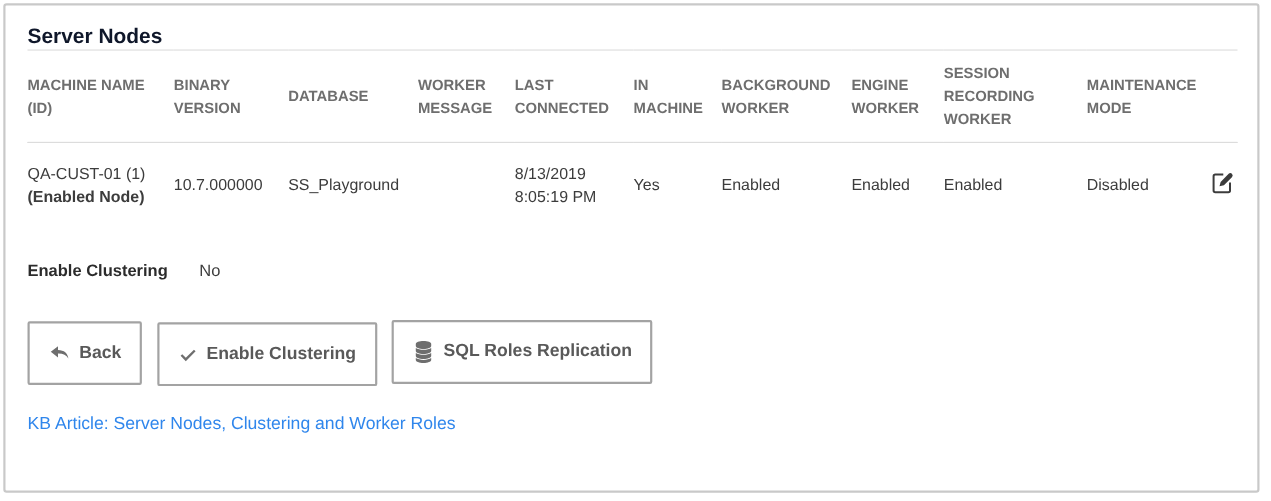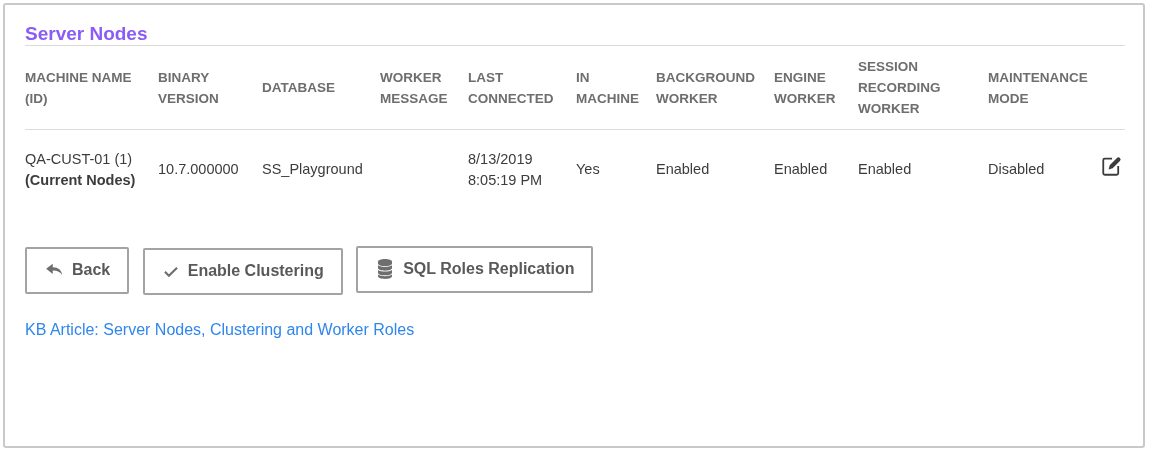--- a/index.html
+++ b/index.html
@@ -16,21 +16,21 @@
     border: 2px solid #c9c9c9;
     border-radius: 3px;
     background: #ffffff;
     padding: 0 18px 0 20px;
     overflow: hidden;
   }
   .page-title {
     margin: 17px 0 0 0;
     font-size: 19px;
     font-weight: bold;
-    color: #8b5cf6;
+    color: #0f172a;
     line-height: 23px;
   }
   table.nodes-table {
     width: 100%;
     border-collapse: collapse;
     table-layout: fixed;
   }
   table.nodes-table thead tr {
     border-top: 1px solid #dcdcdc;
     border-bottom: 1px solid #dcdcdc;
@@ -65,21 +65,21 @@
     width: 152px;
     font-weight: bold;
     color: #2b2b2b;
   }
   .setting-value { color: #3c3c3c; }
   .button-row { margin-top: 36px; }
   .btn {
     display: inline-flex;
     align-items: center;
     gap: 8px;
-    height: 47px;
+    height: 58px;
     padding: 0 17px;
     margin-right: 9px;
     background: #ffffff;
     border: 2px solid #a3a3a3;
     border-radius: 2px;
     font-family: "Liberation Sans", sans-serif;
     font-size: 16px;
     font-weight: bold;
     color: #595959;
     cursor: pointer;
@@ -127,21 +127,21 @@
         <th>ENGINE WORKER</th>
         <th>SESSION RECORDING WORKER</th>
         <th>MAINTENANCE MODE</th>
         <th></th>
       </tr>
     </thead>
     <tbody>
       <tr>
         <td class="cell-machine">
           <span>QA-CUST-01 (1)</span>
-          <span class="machine-note">(Current Nodes)</span>
+          <span class="machine-note">(Enabled Node)</span>
         </td>
         <td>10.7.000000</td>
         <td>SS_Playground</td>
         <td></td>
         <td>8/13/2019 8:05:19 PM</td>
         <td>Yes</td>
         <td>Enabled</td>
         <td>Enabled</td>
         <td>Enabled</td>
         <td>Disabled</td>
@@ -152,20 +152,24 @@
                 <path d="M19 11.5V19a1.6 1.6 0 0 1-1.6 1.6H5A1.6 1.6 0 0 1 3.4 19V5.4A1.6 1.6 0 0 1 5 3.8h7.6" fill="none" stroke="#3c3c3c" stroke-width="1.9"></path>
                 <path d="M20.8 3.2a2.2 2.2 0 0 0-3.1 0l-7.6 7.6-1.1 4.2 4.2-1.1 7.6-7.6a2.2 2.2 0 0 0 0-3.1z" fill="#3c3c3c"></path>
               </svg>
             </span>
           </button>
         </td>
       </tr>
     </tbody>
   </table>
 
+  <div class="setting-row">
+    <span class="setting-label">Enable Clustering</span>
+    <span class="setting-value">No</span>
+  </div>
 
   <div class="button-row">
     <button class="btn">
       <span class="icon">
         <svg width="20" height="20" viewBox="0 0 24 24" fill="#6e6e6e">
           <path d="M10.5 8.6V4.4L2.6 10.6l7.9 6.2v-4.3c5.6-.1 9 1.7 11.3 5.5-.7-6.1-4.6-9.1-11.3-9.4z"></path>
         </svg>
       </span>
       <span>Back</span>
     </button>

